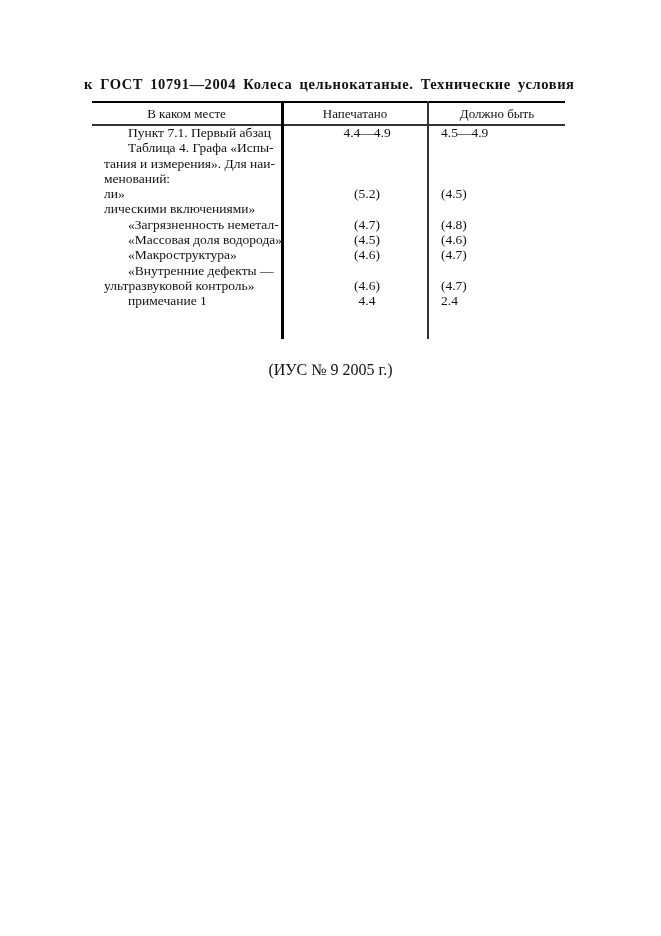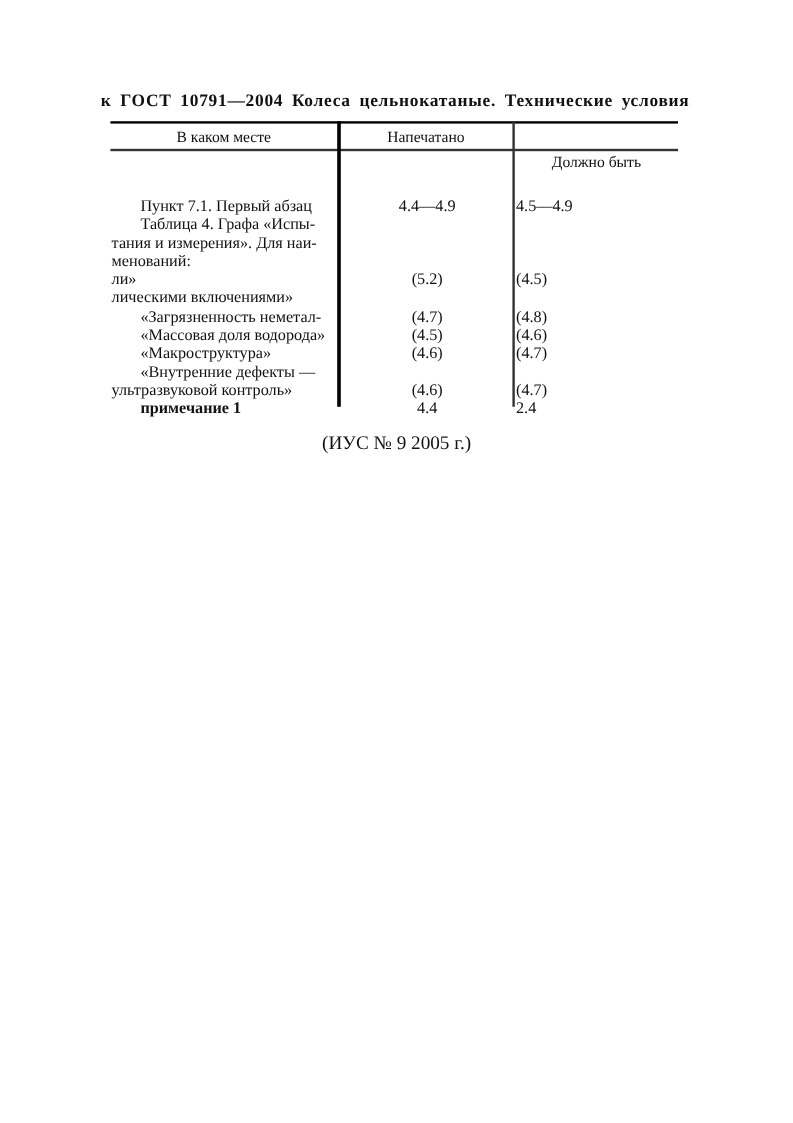--- a/index.html
+++ b/index.html
@@ -10,22 +10,22 @@
   .tbl { position: absolute; left: 92px; top: 101px; width: 473px; }
   .hline { position: absolute; left: 0; width: 473px; background: #000; }
   .top { top: 0; height: 2px; }
   .hdr-bot { top: 23px; height: 1.5px; background: #333; }
   .vline { position: absolute; top: 0; background: #000; }
   .v1 { left: 189px; width: 2.5px; height: 238px; }
   .v2 { left: 335px; width: 1.5px; height: 238px; background: #333; }
   .hdr { position: absolute; top: 5px; font-size: 13px; text-align: center; }
   .h1 { left: 0; width: 189px; }
   .h2 { left: 191px; width: 144px; }
-  .h3 { left: 337px; width: 136px; margin-top: 21px; }
-  .rows { position: absolute; top: 24px; left: 1px; width: 473px; margin-top: 39px; }
+  .h3 { left: 337px; width: 136px; }
+  .rows { position: absolute; top: 24px; left: 12px; width: 473px; }
   .row { position: relative; font-size: 13.5px; line-height: 15.3px; }
   .c1 { width: 186px; text-align: justify; }
   .c2 { position: absolute; left: 191px; width: 144px; text-align: center; bottom: 0; }
   .c3 { position: absolute; left: 337px; width: 136px; bottom: 0; }
   .note { position: absolute; left: 0; width: 661px; top: 361px; text-align: center; font-size: 16px; }
 </style>
 </head>
 <body>
 
 <div class="title">к ГОСТ 10791—2004 Колеса цельнокатаные. Технические условия</div>
@@ -72,20 +72,20 @@
       <div class="c2">(4.6)</div>
       <div class="c3">(4.7)</div>
     </div>
     <div class="row">
       <div class="c1" style="padding-left:24px;width:162px;">«Внутренние дефекты —</div>
       <div class="c1">ультразвуковой контроль»</div>
       <div class="c2">(4.6)</div>
       <div class="c3">(4.7)</div>
     </div>
     <div class="row">
-      <div class="c1" style="padding-left:24px;width:162px;font-weight:bold;">примечание 1</div>
+      <div class="c1" style="padding-left:24px;width:162px;">примечание 1</div>
       <div class="c2">4.4</div>
       <div class="c3">2.4</div>
     </div>
   </div>
 </div>
 
 <div class="note">(ИУС № 9 2005 г.)</div>
 
 </body></html>

